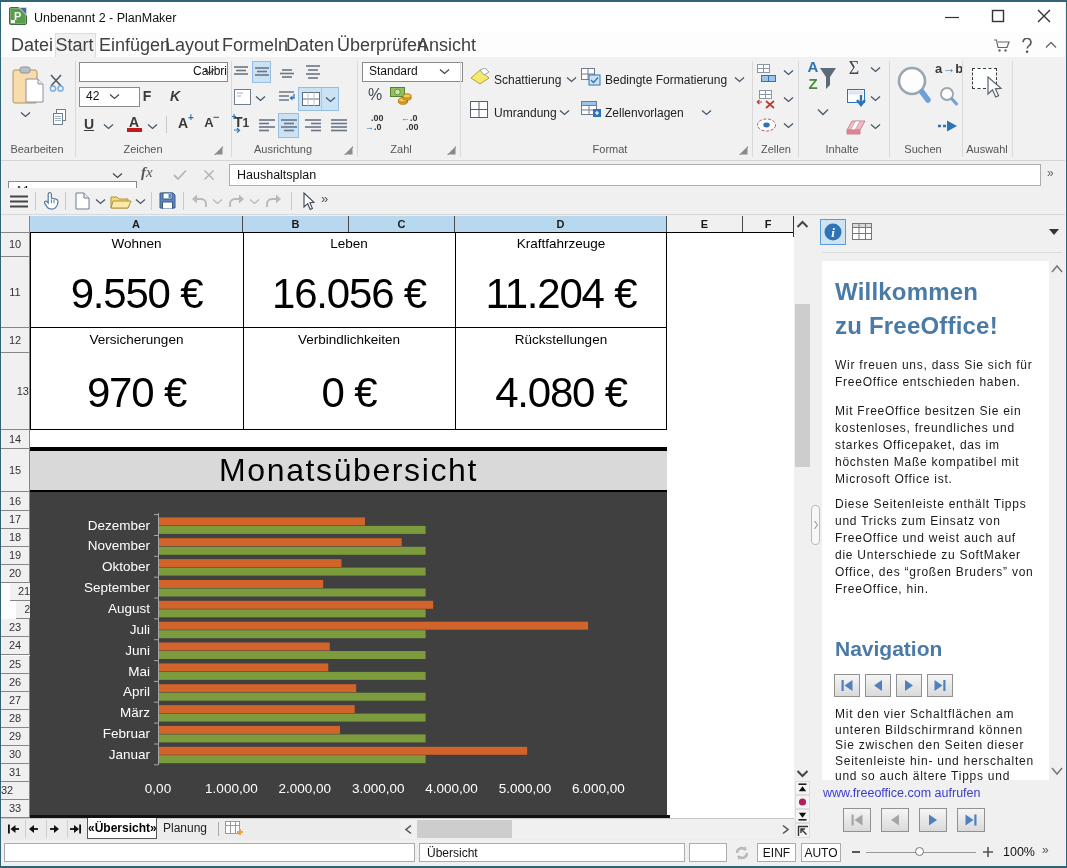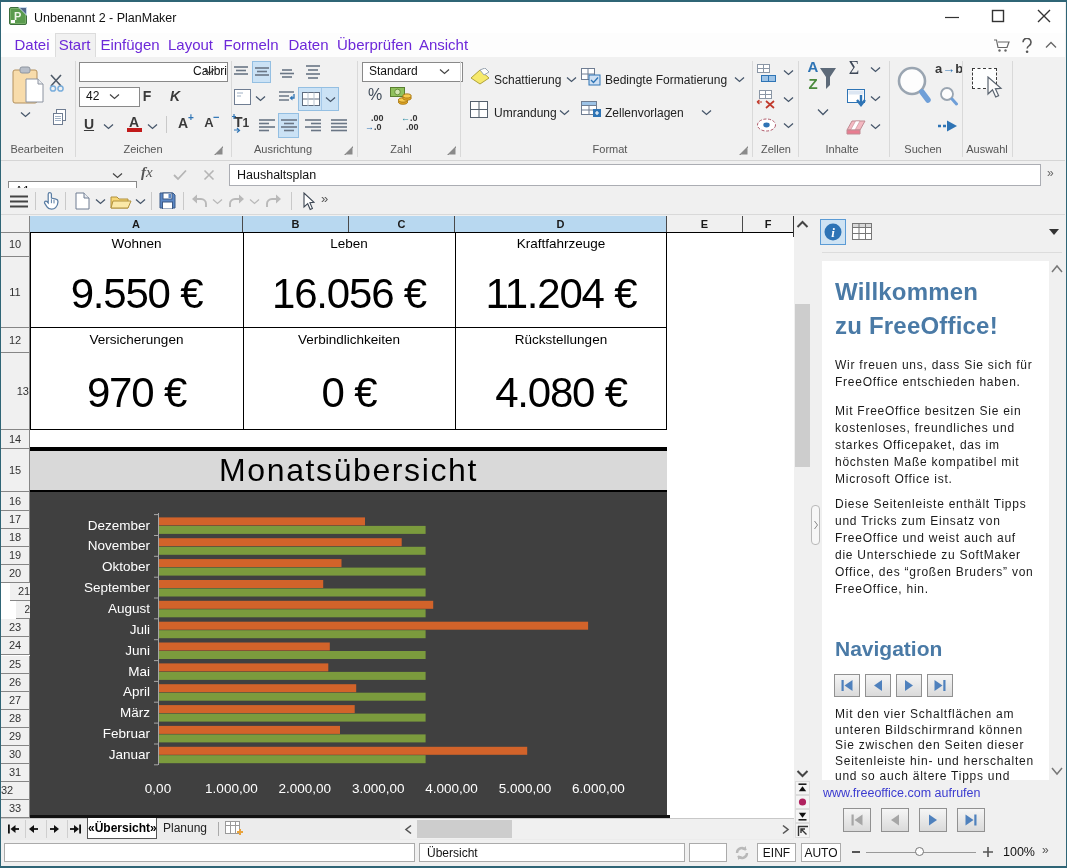--- a/index.html
+++ b/index.html
@@ -1,20 +1,20 @@
 <!DOCTYPE html>
 <html><head><meta charset="utf-8">
 <style>
 html,body{margin:0;padding:0;}
 body{width:1067px;height:868px;font-family:"Liberation Sans",sans-serif;overflow:hidden;position:relative;background:#f0f0f0;}
 .a{position:absolute;box-sizing:border-box;}
 #win{position:absolute;left:0;top:0;width:1067px;height:868px;border:1px solid #2f6576;border-top:2px solid #2f6576;border-bottom:2px solid #2f6576;box-sizing:border-box;background:#f0f0f0;}
 #titlebar{left:1px;top:2px;width:1064px;height:31px;background:#ffffff;}
 #tabrow{left:1px;top:33px;width:1064px;height:24px;background:#fdfdfd;}
-.tab{position:absolute;top:0;height:24px;line-height:24px;font-size:15px;color:#6d28d9;text-align:center;}
+.tab{position:absolute;top:0;height:24px;line-height:24px;font-size:18px;color:#404040;text-align:center;}
 #ribbon{left:1px;top:57px;width:1064px;height:104px;background:#f1f1f1;border-bottom:1px solid #d5d5d5;}
 .gdiv{position:absolute;top:4px;width:1px;height:96px;background:#d9d9d9;}
 .glab{position:absolute;top:86px;font-size:11px;color:#555;text-align:center;}
 .cb{position:absolute;background:#fff;border:1px solid #898989;font-size:12px;color:#111;}
 .sel{background:#cbe2f5;border:1px solid #94bfe2;}
 .lch{position:absolute;font-size:11px;color:#555;}
 #fbar{left:1px;top:162px;width:1064px;height:26px;background:#f0f0f0;}
 #tbar{left:1px;top:188px;width:1064px;height:27px;background:#f0f0f0;border-bottom:1px solid #d9d9d9;}
 </style></head>
 <body>

